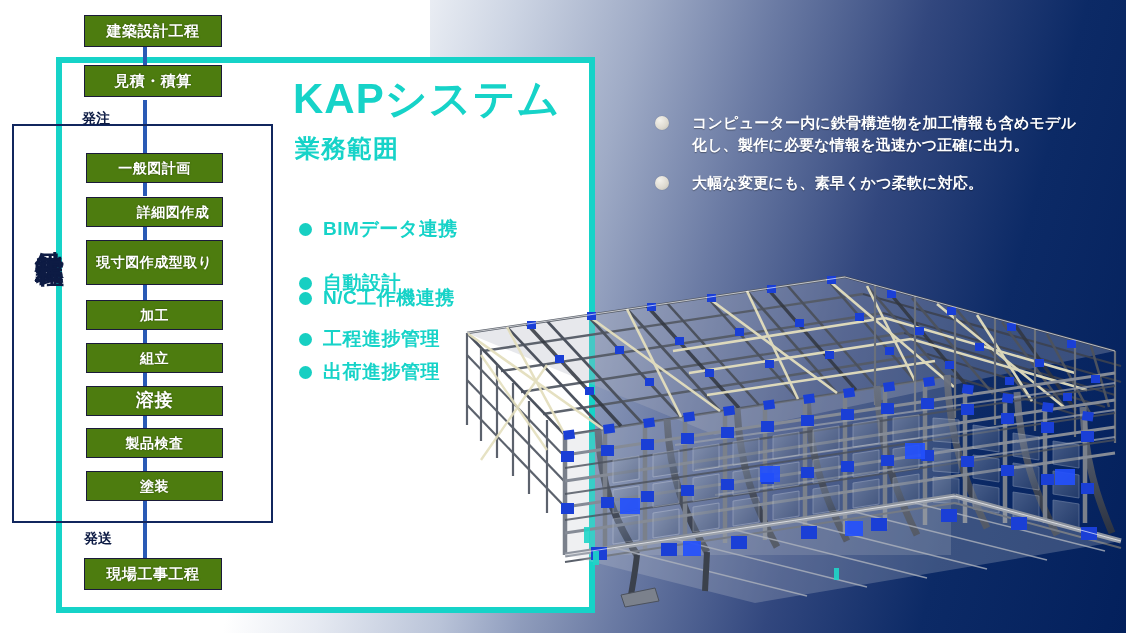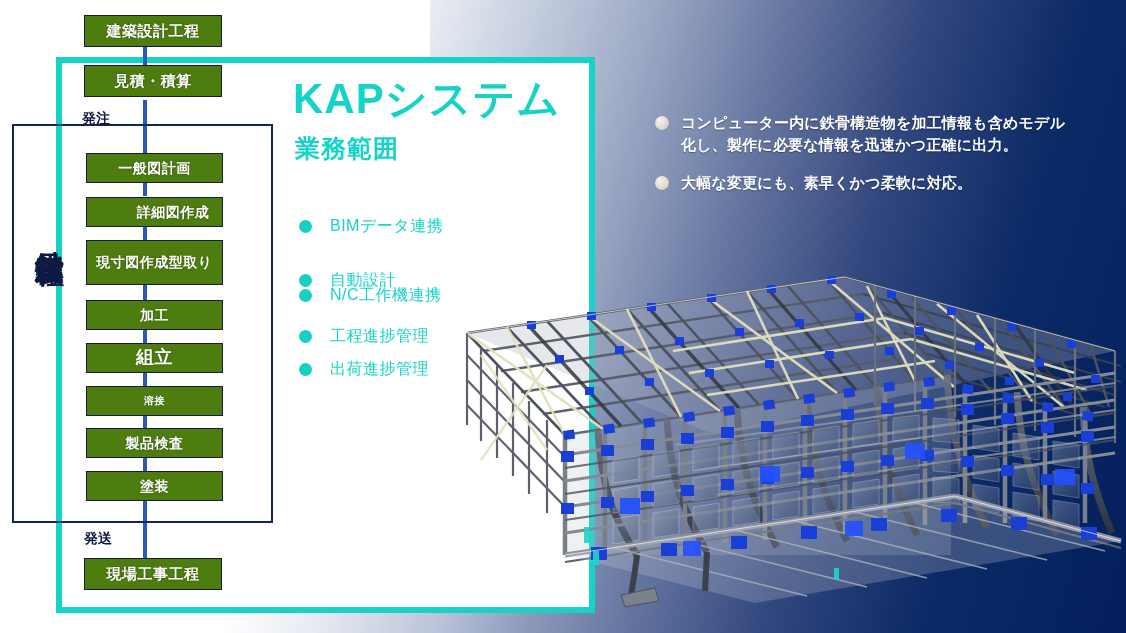--- a/index.html
+++ b/index.html
@@ -48,26 +48,26 @@
     font-size:29px;font-weight:bold;color:#0d1b44;letter-spacing:2px;line-height:1.0;}
 
   .side-label{position:absolute;font-size:14px;font-weight:bold;color:#0d1b44;}
 
   
   .kap-title{position:absolute;left:293px;top:78px;font-size:42px;font-weight:bold;
     color:#16d3c8;letter-spacing:1px;line-height:1;}
   .kap-sub{position:absolute;left:295px;top:132px;font-size:25px;font-weight:bold;
     color:#16d3c8;letter-spacing:1px;}
 
-  .feat{position:absolute;left:299px;display:flex;align-items:center;gap:18px;
-    font-size:16px;font-weight:normal;color:#16d3c8;letter-spacing:.5px;}
+  .feat{position:absolute;left:299px;display:flex;align-items:center;gap:11px;
+    font-size:19px;font-weight:bold;color:#16d3c8;letter-spacing:.5px;}
   .dot-teal{width:13px;height:13px;border-radius:50%;background:#17cfc2;flex:0 0 13px;}
 
   
-  .rb{position:absolute;display:flex;gap:12px;align-items:flex-start;}
+  .rb{position:absolute;display:flex;gap:23px;align-items:flex-start;}
   .rb-dot{width:14px;height:14px;border-radius:50%;
     background:radial-gradient(circle at 34% 30%,#f4f2ec 0%,#ddd9cf 60%,#b9b8ae 100%);
     flex:0 0 14px;margin-top:4px;box-shadow:0 0 1px rgba(0,0,0,.3);}
   .rb-txt{font-size:15px;font-weight:bold;color:#ffffff;line-height:1.45;letter-spacing:.2px;
     text-shadow:0 1px 1px rgba(0,0,0,.35);}
 
   
   .model{position:absolute;left:415px;top:255px;width:711px;height:378px;}
   .model svg{display:block;}
 </style>
@@ -446,23 +446,23 @@
 
     <div class="fbox" style="left:78px;top:197px;width:137px;height:30px;font-size:14px;padding-left:37px;">詳細図作成</div>
 
     <div class="fbox" style="left:78px;top:240px;width:137px;height:45px;font-size:14px;flex-direction:row;">
       <span>現寸図作成</span>
       <span>型取り</span>
     </div>
 
     <div class="fbox" style="left:78px;top:300px;width:137px;height:30px;font-size:14px;">加工</div>
 
-    <div class="fbox" style="left:78px;top:343px;width:137px;height:30px;font-size:18px;">組立</div>
-
-    <div class="fbox" style="left:78px;top:386px;width:137px;height:30px;font-size:10px;">溶接</div>
+    <div class="fbox" style="left:78px;top:343px;width:137px;height:30px;font-size:14px;">組立</div>
+
+    <div class="fbox" style="left:78px;top:386px;width:137px;height:30px;font-size:18px;">溶接</div>
 
     <div class="fbox" style="left:78px;top:428px;width:137px;height:30px;font-size:14px;">製品検査</div>
 
     <div class="fbox" style="left:78px;top:471px;width:137px;height:30px;font-size:14px;">塗装</div>
 
     <div class="side-label" style="left:84px;top:530px;">発送</div>
 
     <div class="fbox" style="left:76px;top:558px;width:138px;height:32px;font-size:15px;">現場工事工程</div>
   </div>
 

